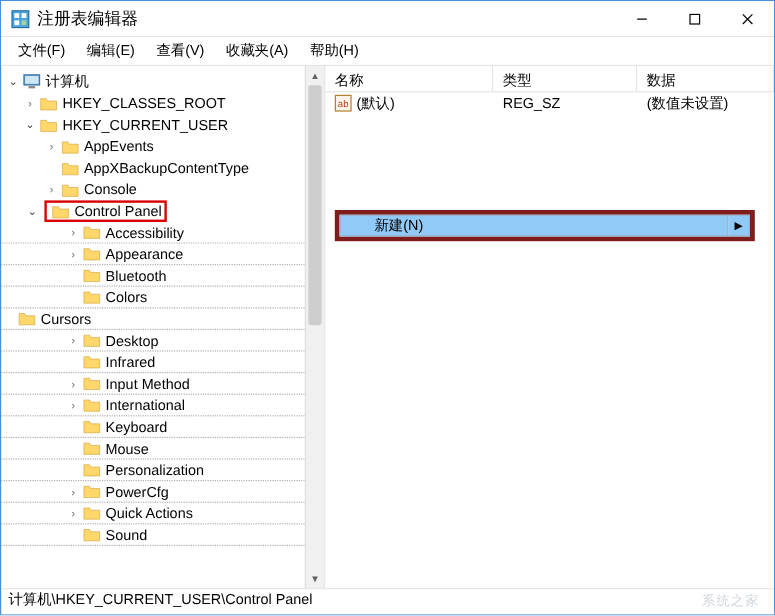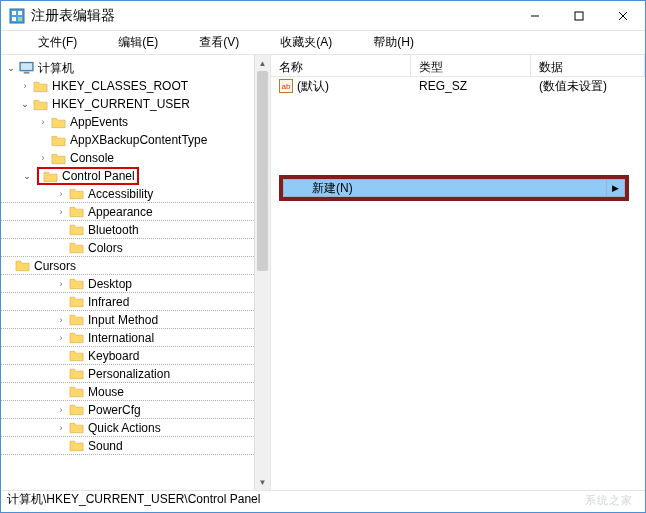--- a/index.html
+++ b/index.html
@@ -5,21 +5,21 @@
   * { box-sizing: border-box; margin: 0; padding: 0; }
   body { font-family: "Microsoft YaHei", "Segoe UI", sans-serif; font-size: 12px; width: 646px; height: 513px; overflow: hidden; background: #fff; }
   .window { width: 646px; height: 513px; border: 1px solid #4a90d9; display: flex; flex-direction: column; background: #fff; }
   .titlebar { height: 30px; display: flex; align-items: center; background: #fff; padding: 0 0 0 8px; border-bottom: 1px solid #e5e5e5; }
   .titlebar .app-icon { width: 16px; height: 16px; margin-right: 6px; }
   .titlebar .title { flex: 1; font-size: 14px; }
   .winbtns { display: flex; height: 100%; }
   .winbtn { width: 44px; display: flex; align-items: center; justify-content: center; cursor: pointer; }
   .winbtn svg { width: 10px; height: 10px; }
   .menubar { height: 24px; display: flex; align-items: center; padding: 0 6px; gap: 2px; background: #fff; border-bottom: 1px solid #e5e5e5; }
-  .menuitem { padding: 3px 8px; cursor: default; margin-left: 23px; }
+  .menuitem { padding: 3px 8px; cursor: default; }
   .content { flex: 1; display: flex; min-height: 0; }
   .tree-row { display: flex; align-items: center; height: 18px; white-space: nowrap; padding-right: 6px; }
   .tree-row .chev { width: 12px; display: inline-flex; justify-content: center; color: #6a6a6a; font-size: 9px; }
   .tree-row .chev.open { color: #404040; }
   .folder-icon { width: 15px; height: 13px; margin: 0 4px 0 2px; flex-shrink: 0; }
   .pc-icon { width: 15px; height: 14px; margin: 0 4px 0 2px; flex-shrink: 0; }
   .tree-label { font-size: 12px; }
   .highlight-red { border: 2px solid #d80000; padding: 0 2px; }
   .list { flex: 1; display: flex; flex-direction: column; position: relative; }
   .list-header { display: flex; height: 22px; border-bottom: 1px solid #e5e5e5; }
@@ -211,28 +211,28 @@
             <svg class="folder-icon" viewBox="0 0 16 13">
               <path class="folder-svg" d="M1 2h5l1 2h8v8H1z"></path>
             </svg>
             <span class="tree-label">Keyboard</span>
           </div>
         <div class="tree-row dotted" style="padding-left:54px">
             <span class="chev" style="visibility:hidden">›</span>
             <svg class="folder-icon" viewBox="0 0 16 13">
               <path class="folder-svg" d="M1 2h5l1 2h8v8H1z"></path>
             </svg>
+            <span class="tree-label">Mouse</span>
+          </div>
+        <div class="tree-row dotted" style="padding-left:54px">
+            <span class="chev" style="visibility:hidden">›</span>
+            <svg class="folder-icon" viewBox="0 0 16 13">
+              <path class="folder-svg" d="M1 2h5l1 2h8v8H1z"></path>
+            </svg>
             <span class="tree-label">Personalization</span>
-          </div>
-        <div class="tree-row dotted" style="padding-left:54px">
-            <span class="chev" style="visibility:hidden">›</span>
-            <svg class="folder-icon" viewBox="0 0 16 13">
-              <path class="folder-svg" d="M1 2h5l1 2h8v8H1z"></path>
-            </svg>
-            <span class="tree-label">Mouse</span>
           </div>
         <div class="tree-row dotted" style="padding-left:54px">
             <span class="chev">›</span>
             <svg class="folder-icon" viewBox="0 0 16 13">
               <path class="folder-svg" d="M1 2h5l1 2h8v8H1z"></path>
             </svg>
             <span class="tree-label">PowerCfg</span>
           </div>
         <div class="tree-row dotted" style="padding-left:54px">
             <span class="chev">›</span>

